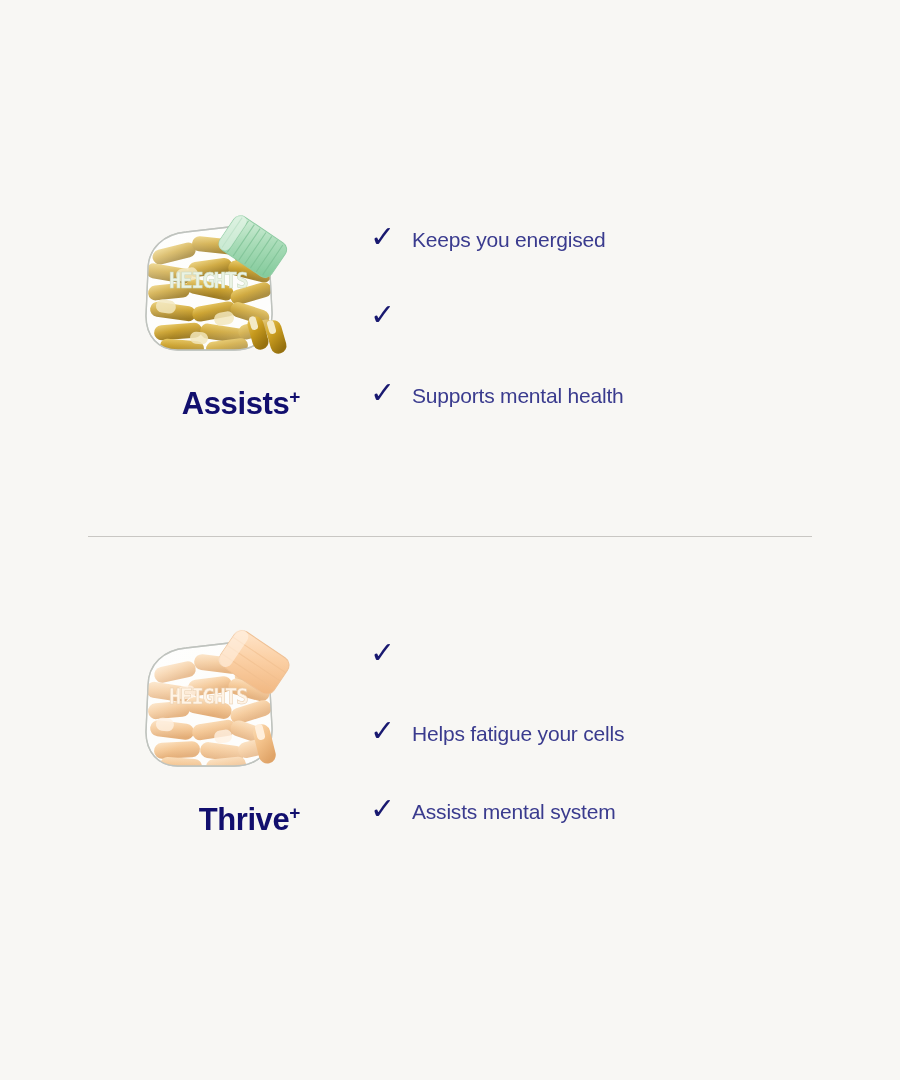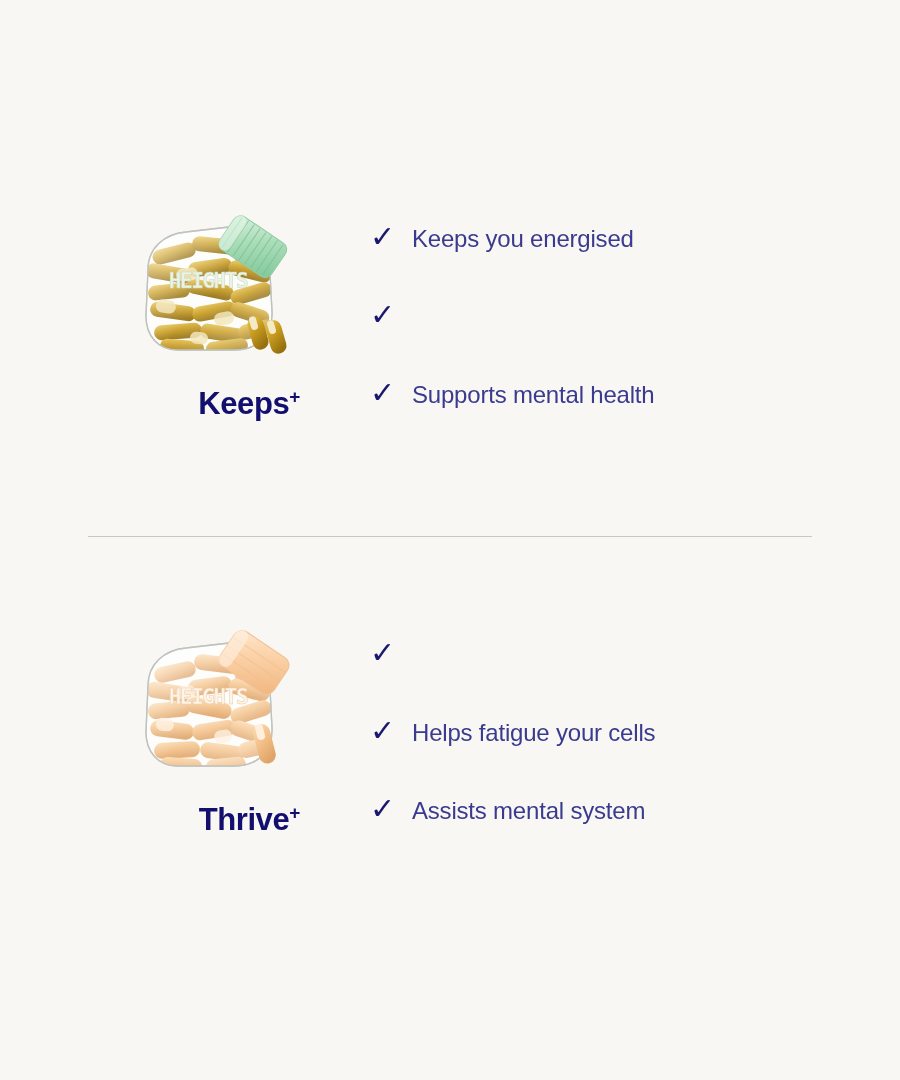--- a/index.html
+++ b/index.html
@@ -85,21 +85,21 @@
     flex: 0 0 auto;
     width: 42px;
     font-size: 30px;
     line-height: 1;
     color: #191970;
     font-weight: 400;
     font-family: "DejaVu Sans", sans-serif;
   }
 
   .benefit-text {
-    font-size: 24px;
+    font-size: 21px;
     color: #3A3B8E;
     letter-spacing: -0.2px;
     line-height: 1.1;
     white-space: nowrap;
     font-family: "Liberation Sans", sans-serif;
   }
 
   
   .divider {
     position: absolute;
@@ -196,21 +196,21 @@
           <g transform="translate(120 104)">
             <rect x="0" y="0" width="16" height="34" rx="8" fill="url(#vCapsule)" transform="rotate(-16 8 17)"></rect>
             <rect x="0" y="0" width="7" height="14" rx="3.5" fill="#F4EAC6" transform="rotate(-16 4 7)"></rect>
             <rect x="18" y="4" width="16" height="34" rx="8" fill="url(#vCapsule)" transform="rotate(-16 26 21)"></rect>
             <rect x="18" y="4" width="7" height="14" rx="3.5" fill="#F4EAC6" transform="rotate(-16 22 11)"></rect>
           </g>
         </svg>
       </div>
 
       <div class="product-name">
-        <span>Keeps</span><span class="plus">+</span>
+        <span>Assists</span><span class="plus">+</span>
       </div>
     </div>
 
     <div class="benefits">
       <div class="benefit-row">
         <span class="check-icon">✓</span>
         <span class="benefit-text">Keeps you energised</span>
       </div>
       <div class="benefit-row">
         <span class="check-icon">✓</span>

